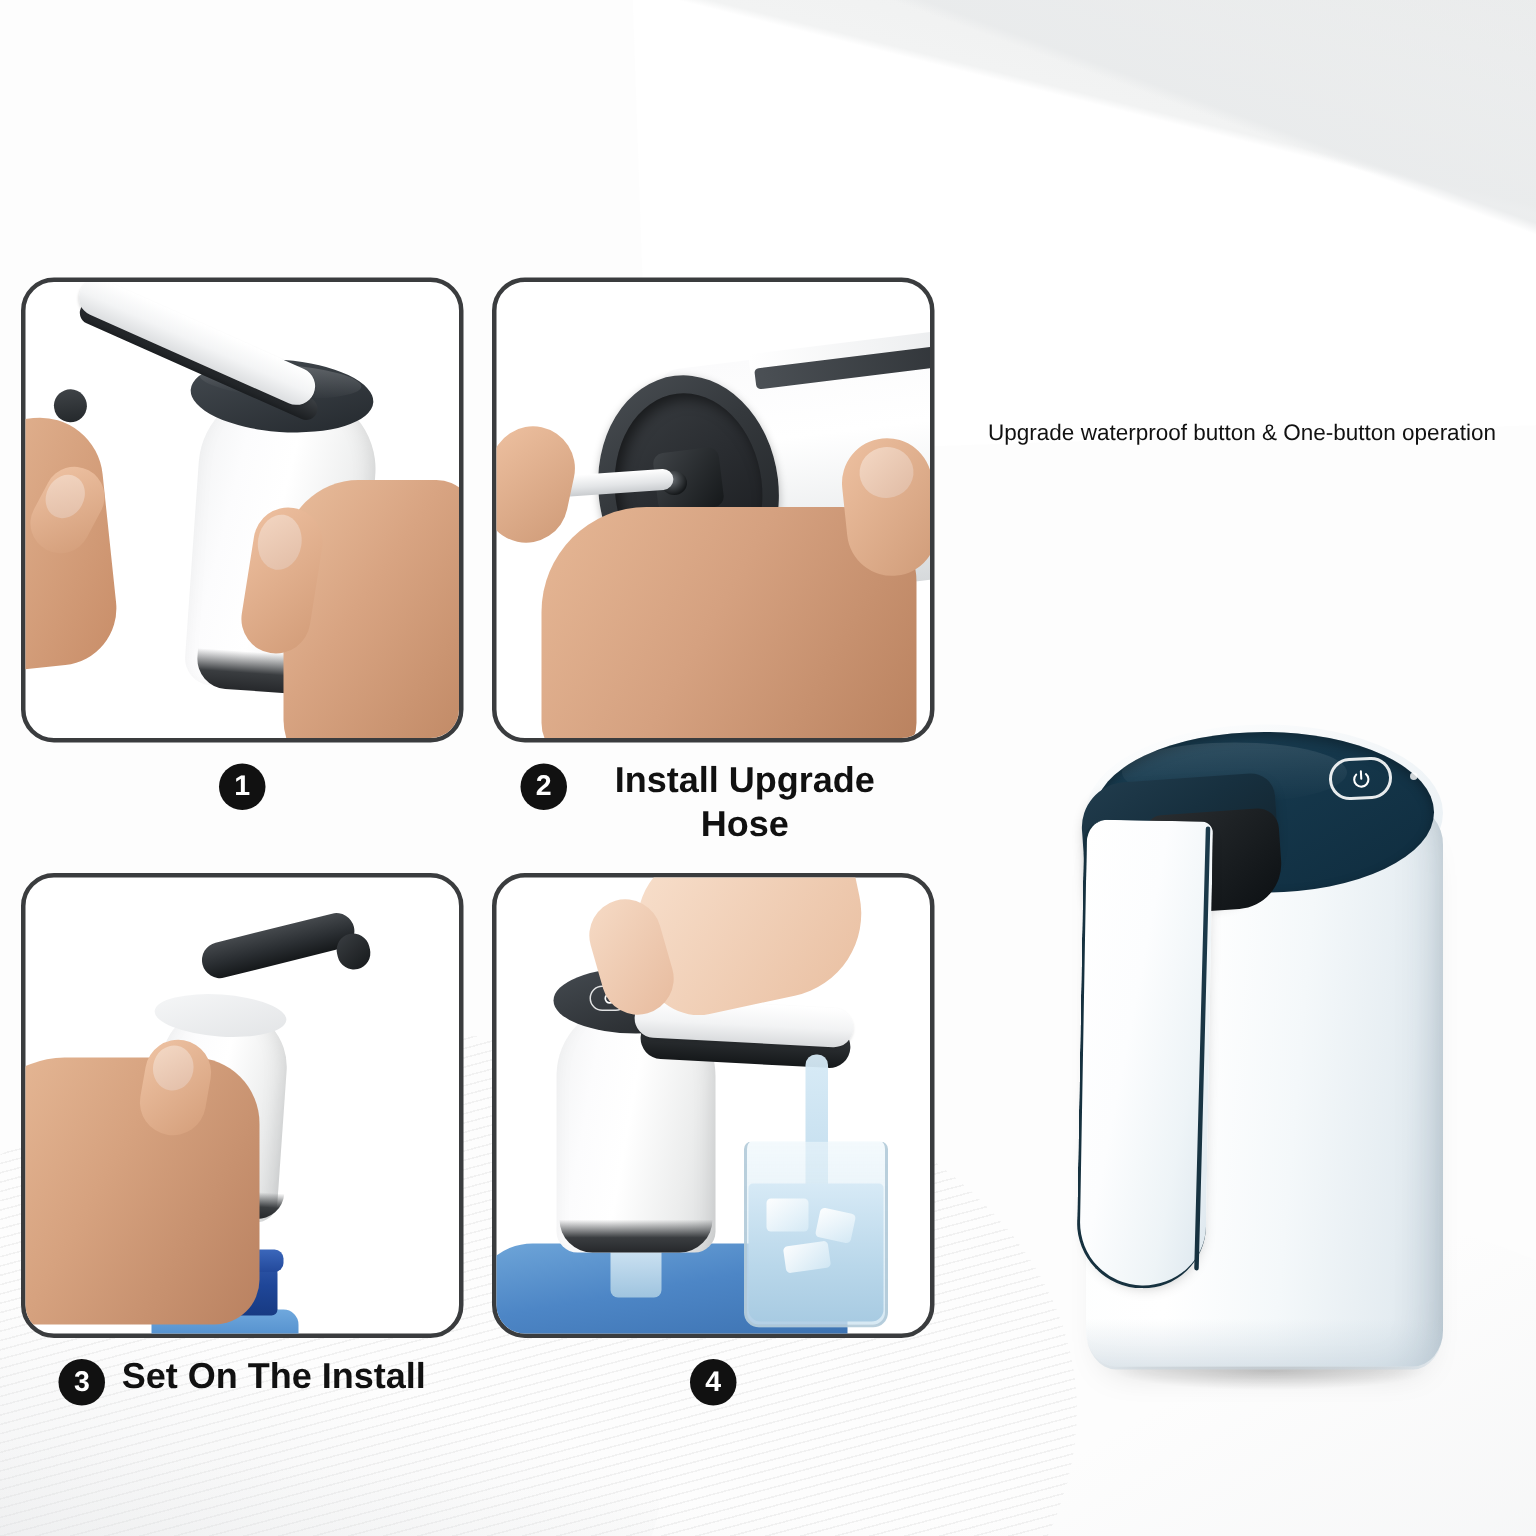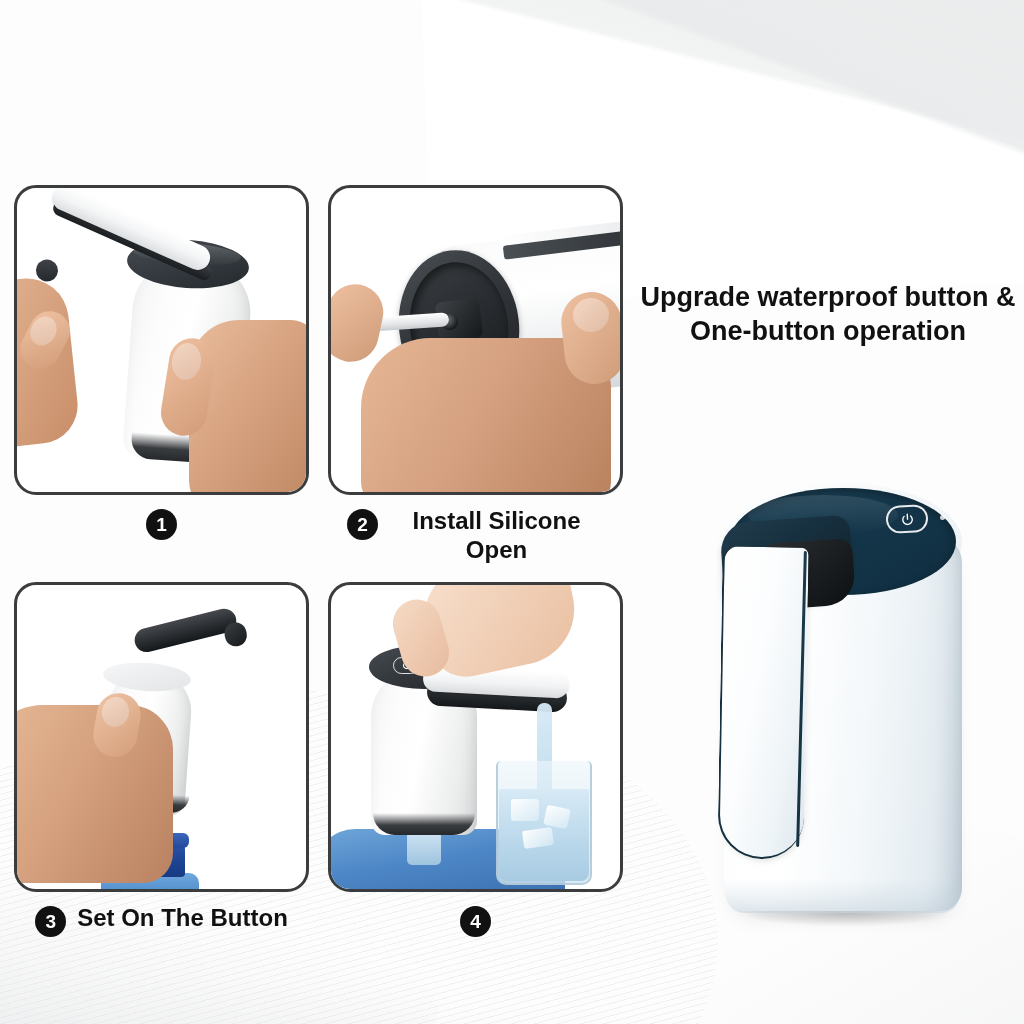--- a/index.html
+++ b/index.html
@@ -89,21 +89,21 @@
     line-height:1; margin-top:2px;
   }
   .caption-text {
     font-size:24px; font-weight:bold; color:#111;
     line-height:1.2; text-align:center; max-width:215px;
   }
 
   
   .right-col { position:absolute; left:640px; top:280px; width:376px; z-index:5; text-align:center; }
   .rc-head {
-    font-size:27px; font-weight:bold; color:#111; line-height:1.26;
+    font-size:15px; font-weight:normal; color:#111; line-height:1.26;
   }
   .rc-body {
     font-size:19.5px; color:#3b3b3b; line-height:1.3; margin-top:13px;
   }
 
   
   .hero { position:absolute; left:690px; top:455px; width:320px; height:500px; z-index:4; }
 
   
   .ph { position:absolute; inset:0; }
@@ -488,21 +488,21 @@
           <div class="p2-hub-hole"></div>
           <div class="p2-hose"></div>
           <div class="p2-hand"></div>
           <div class="p2-fing-r"></div>
           <div class="p2-nail-r"></div>
           <div class="p2-fing-l"></div>
         </div>
       </div>
       <div class="caption">
         <div class="badge">2</div>
-        <div class="caption-text">Install Silicone Open</div>
+        <div class="caption-text">Install Upgrade Hose</div>
       </div>
     </div>
 
   </div>
 
   <div class="step-row">
 
     <div class="step">
       <div class="photo">
         <div class="ph">
@@ -515,21 +515,21 @@
           <div class="p3-arm-b"></div>
           <div class="p3-arm-tip"></div>
           <div class="dev-base p3-base"></div>
           <div class="p3-hand"></div>
           <div class="p3-thumb"></div>
           <div class="p3-nail"></div>
         </div>
       </div>
       <div class="caption">
         <div class="badge">3</div>
-        <div class="caption-text">Set On The Button</div>
+        <div class="caption-text">Set On The Install</div>
       </div>
     </div>
 
     <div class="step">
       <div class="photo">
         <div class="ph">
           <div class="p4-barrel"></div>
           <div class="p4-barrel-spout"></div>
           <div class="dev-body p4-body"></div>
           <div class="dev-top p4-top"></div>

